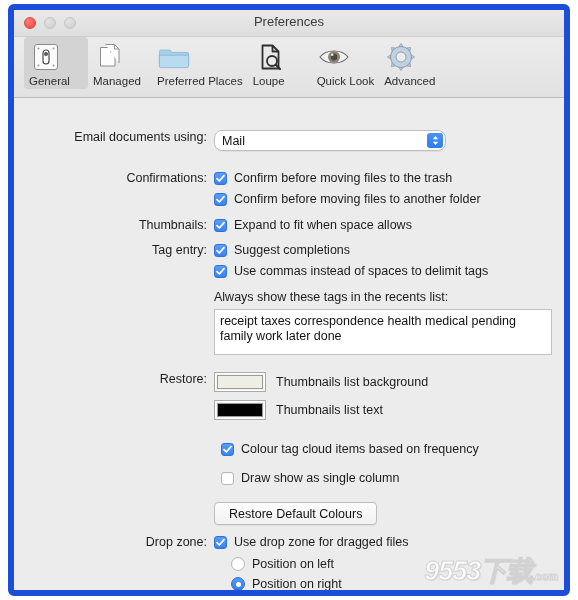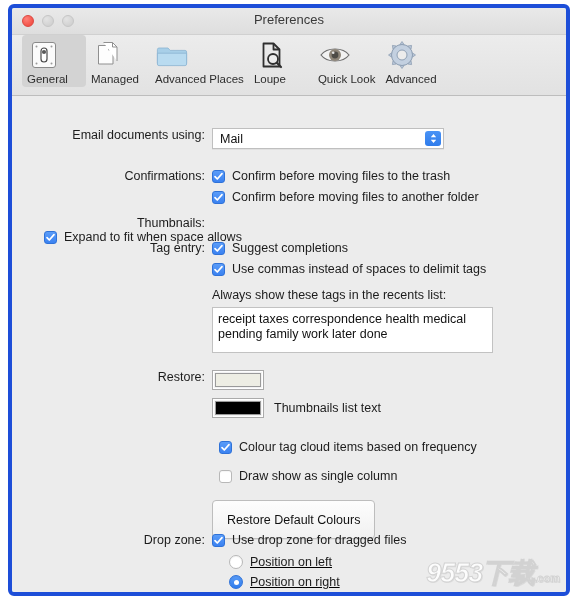--- a/index.html
+++ b/index.html
@@ -15,21 +15,21 @@
     overflow: hidden;
   }
 
   .window {
     position: absolute;
     left: 8px;
     top: 4px;
     width: 562px;
     height: 592px;
     background: #7dd3fc;
-    border: 4px solid #1d4ed8;
+    border: 6px solid #1d4ed8;
     border-radius: 6px;
     overflow: hidden;
     box-sizing: border-box;
   }
 
   
   .titlebar {
     position: relative;
     height: 26px;
     background: linear-gradient(to bottom, #e9e9e9 0%, #dedede 100%);
@@ -126,21 +126,21 @@
     white-space: nowrap;
   }
 
   
   .popup {
     position: relative;
     width: 232px;
     height: 21px;
     background: #ffffff;
     border: 1px solid #bfbfbf;
-    border-radius: 0;
+    border-radius: 8px;
     box-sizing: border-box;
     display: flex;
     align-items: center;
     box-shadow: 0 1px 0 rgba(0,0,0,0.05);
   }
   .popup-text {
     font-size: 12.5px;
     color: #111;
     padding-left: 7px;
   }
@@ -188,21 +188,20 @@
     color: #1c1c1c;
     margin-left: 7px;
     line-height: 15px;
   }
 
   
   .rb-line {
     display: flex;
     align-items: center;
     white-space: nowrap;
-    text-decoration: underline;
   }
   .rbox {
     width: 14px;
     height: 14px;
     border-radius: 50%;
     box-sizing: border-box;
     flex: 0 0 auto;
     background: #ffffff;
     border: 1px solid #b8b8b8;
     box-shadow: inset 0 1px 1px rgba(0,0,0,0.05);
@@ -229,21 +228,21 @@
     margin-left: 7px;
   }
 
   
   .note {
     font-size: 12.5px;
     color: #1c1c1c;
     white-space: nowrap;
   }
   .tagbox {
-    width: 281px;
+    width: 338px;
     height: 46px;
     background: #ffffff;
     border: 1px solid #c2c2c2;
     box-sizing: border-box;
     padding: 4px 5px;
     font-size: 12.5px;
     color: #111;
     line-height: 15px;
     overflow: hidden;
   }
@@ -268,21 +267,21 @@
     font-size: 12.5px;
     color: #1c1c1c;
     margin-left: 10px;
     line-height: 20px;
     white-space: nowrap;
   }
 
   
   .pbutton {
     height: 21px;
-    padding: 8px 14px;
+    padding: 0 14px;
     background: linear-gradient(to bottom, #fdfdfd, #f1f1f1);
     border: 1px solid #bdbdbd;
     border-radius: 4px;
     font-size: 12.5px;
     color: #111;
     display: inline-flex;
     align-items: center;
     justify-content: center;
     box-shadow: 0 1px 0 rgba(0,0,0,0.05);
     white-space: nowrap;
@@ -353,21 +352,21 @@
       <span class="tb-label">Managed</span>
     </div>
 
     <div class="tb-item">
       <span class="tb-icon">
         <svg width="32" height="30" viewBox="0 0 32 30">
           <path d="M3 8 h9 l2.2 2.4 h14.8 a1.6 1.6 0 0 1 1.6 1.6 v11 a1.6 1.6 0 0 1 -1.6 1.6 h-26 a1.6 1.6 0 0 1 -1.6 -1.6 v-13.4 a1.6 1.6 0 0 1 1.6 -1.6 z" fill="#a8cfe8" stroke="#8ab4d2" stroke-width="0.8"></path>
           <path d="M1.4 13.2 h29.2 v10.8 a1.6 1.6 0 0 1 -1.6 1.6 h-26 a1.6 1.6 0 0 1 -1.6 -1.6 z" fill="#b9dbf0" stroke="#8ab4d2" stroke-width="0.8"></path>
         </svg>
       </span>
-      <span class="tb-label">Advanced Places</span>
+      <span class="tb-label">Preferred Places</span>
     </div>
 
     <div class="tb-item">
       <span class="tb-icon">
         <svg width="30" height="30" viewBox="0 0 30 30">
           <path d="M7.5 3.5 h10 l6 6 v17 h-16 z" fill="none" stroke="#2f2f2f" stroke-width="1.8" stroke-linejoin="round"></path>
           <path d="M17.5 3.5 v6 h6" fill="none" stroke="#2f2f2f" stroke-width="1.8" stroke-linejoin="round"></path>
           <circle cx="17" cy="19" r="5" fill="#ececec" stroke="#2f2f2f" stroke-width="1.8"></circle>
           <line x1="20.8" y1="22.8" x2="25" y2="27" stroke="#2f2f2f" stroke-width="2.2" stroke-linecap="round"></line>
         </svg>
@@ -438,21 +437,21 @@
           <span class="cbox on">
             <svg width="11" height="11" viewBox="0 0 11 11">
                 <path d="M2 5.6 L4.3 8 L9 2.6" fill="none" stroke="#ffffff" stroke-width="1.7" stroke-linecap="round" stroke-linejoin="round"></path>
               </svg>
           </span>
           <span class="cb-text">Confirm before moving files to another folder</span>
         </div>
       </div>
     </div>
 
-    <div class="row" style="left:32px; top:120px;flex-direction:column;">
+    <div class="row" style="left:32px; top:120px;">
       <div class="flabel">Thumbnails:</div>
       <div class="cb-line">
         <span class="cbox on">
           <svg width="11" height="11" viewBox="0 0 11 11">
               <path d="M2 5.6 L4.3 8 L9 2.6" fill="none" stroke="#ffffff" stroke-width="1.7" stroke-linecap="round" stroke-linejoin="round"></path>
             </svg>
         </span>
         <span class="cb-text">Expand to fit when space allows</span>
       </div>
     </div>
@@ -486,20 +485,21 @@
       <div class="tagbox">receipt taxes correspondence health medical pending family work later done</div>
     </div>
 
     <div class="row" style="left:32px; top:274px;">
       <div class="flabel">Restore:</div>
       <div>
         <div style="display:flex; align-items:center; margin-bottom:8px;">
           <span class="well">
             <span class="well-inner" id="well0" style="background: rgb(238, 238, 228);"></span>
           </span>
+          <span class="well-label">Thumbnails list background</span>
         </div>
         <div style="display:flex; align-items:center;">
           <span class="well">
             <span class="well-inner" id="well1" style="background: rgb(0, 0, 0);"></span>
           </span>
           <span class="well-label">Thumbnails list text</span>
         </div>
       </div>
     </div>
 

